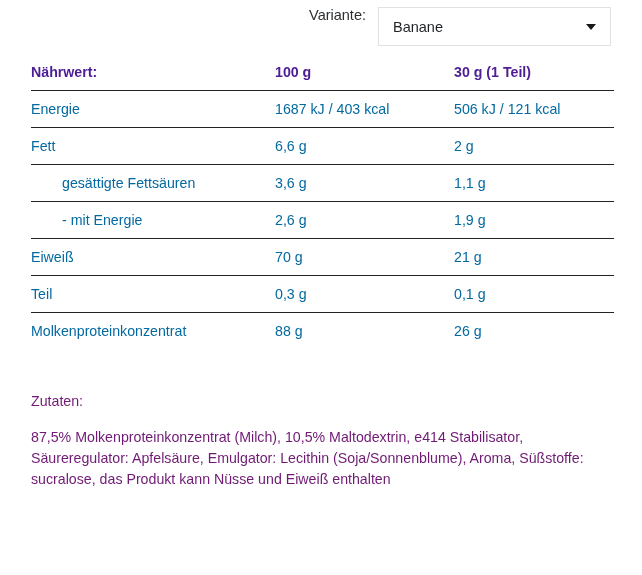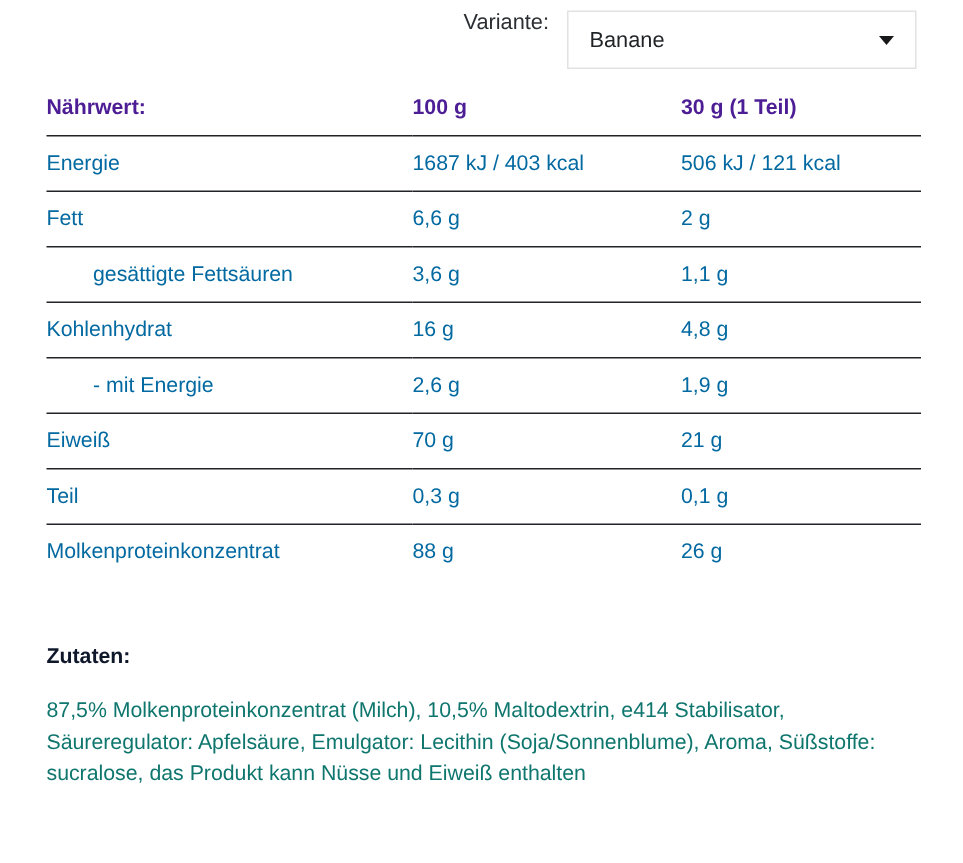--- a/index.html
+++ b/index.html
@@ -105,28 +105,28 @@
     padding-left: 31px !important;
   }
 
   
   .ingredients {
     padding: 0 31px;
     margin-top: 44px;
   }
   .ing-title {
     font-size: 14.2px;
-    font-weight: bold;
-    color: #0f172a;
+    font-weight: normal;
+    color: #701a75;
     margin-bottom: 18px;
   }
   .ing-body {
     font-size: 14.2px;
     line-height: 21px;
-    color: #0f766e;
+    color: #701a75;
     max-width: 583px;
   }
 </style>
 </head>
 <body>
 
 <div class="page">
 
   <div class="variant-row">
     <span class="variant-label">Variante:</span>
@@ -160,25 +160,20 @@
           <td>Fett</td>
           <td>6,6 g</td>
           <td>2 g</td>
         </tr>
         <tr>
           <td class="indent">gesättigte Fettsäuren</td>
           <td>3,6 g</td>
           <td>1,1 g</td>
         </tr>
         <tr>
-          <td>Kohlenhydrat</td>
-          <td>16 g</td>
-          <td>4,8 g</td>
-        </tr>
-        <tr>
           <td class="indent">- mit Energie</td>
           <td>2,6 g</td>
           <td>1,9 g</td>
         </tr>
         <tr>
           <td>Eiweiß</td>
           <td>70 g</td>
           <td>21 g</td>
         </tr>
         <tr>

